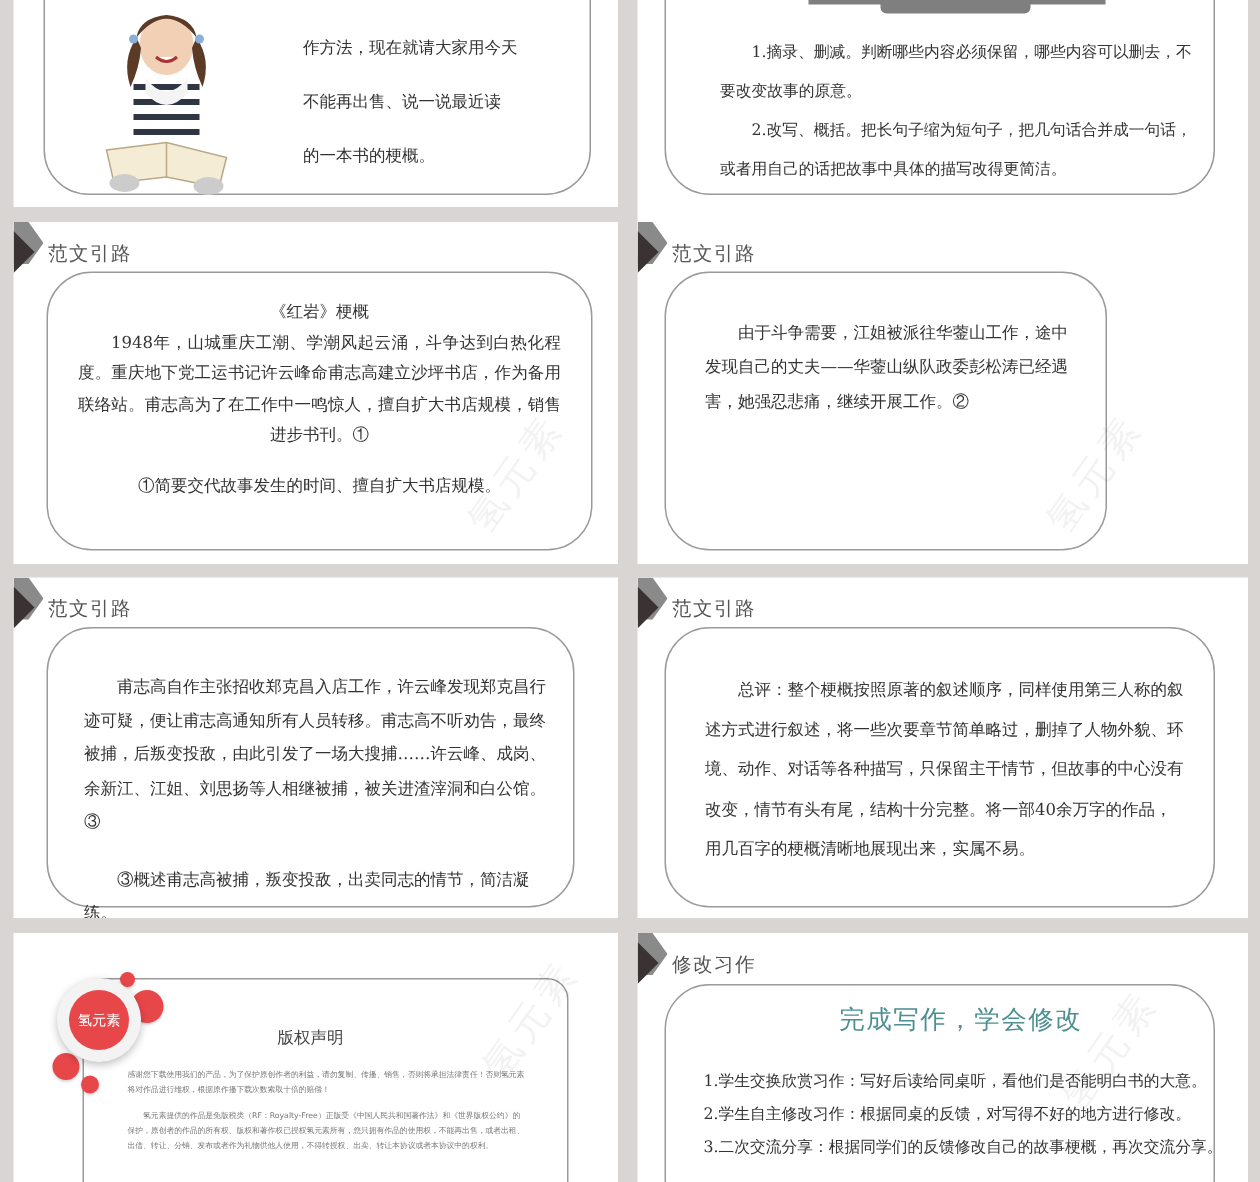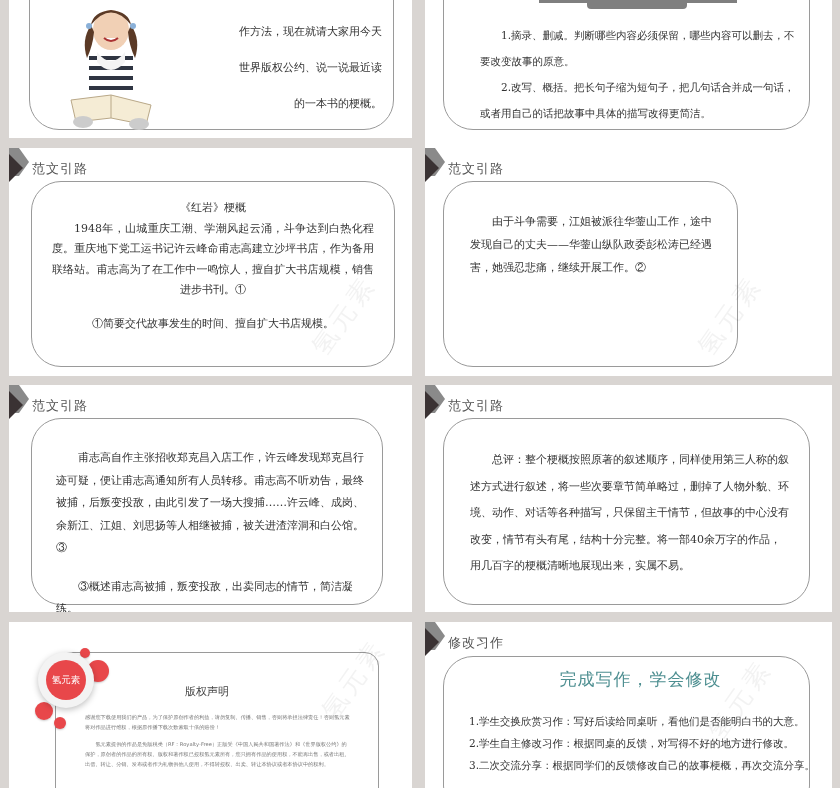--- a/index.html
+++ b/index.html
@@ -42,21 +42,21 @@
       font-size: 11px; line-height: 21px; color: #333;
     }
     .indent { text-indent: 2em; }
     .center { text-align: center; }
 
     
     .s1 .rbox { left: 20px; top: -40px; width: 365px; height: 170px; }
     .girl { position: absolute; left: 52px; top: 0; width: 100px; height: 130px; }
     .s1 .txt {
       position: absolute; left: 193px; top: 14px; width: 180px;
-      font-size: 11px; line-height: 36px; color: #333; text-align: right;
+      font-size: 11px; line-height: 36px; color: #333;
     }
 
     
     .s2 .rbox { left: 18px; top: -40px; width: 367px; height: 170px; }
     .s2 .tab1 { position: absolute; left: 114px; top: 0; width: 198px; height: 3px; background: #7f7f7f; }
     .s2 .tab2 { position: absolute; left: 162px; top: 0; width: 100px; height: 9px; background: #7f7f7f; border-radius: 0 0 4px 4px; }
     .s2 .txt { position: absolute; left: 55px; top: 22px; width: 320px; }
     .s2 .txt p { font-size: 10.5px; line-height: 26px; }
 
     
@@ -138,21 +138,21 @@
         <rect x="28" y="86" width="44" height="4"></rect>
       </g>
     <path d="M36 52 Q50 70 64 52 L64 62 Q50 78 36 62Z" fill="#f4f4f4"></path>
     <path d="M10 100 L50 95 L90 105 L85 125 L50 118 L15 122Z" fill="#f5ecd5" stroke="#b9a888" stroke-width="1"></path>
     <line x1="50" y1="95" x2="50" y2="118" stroke="#b9a888"></line>
     <ellipse cx="22" cy="122" rx="10" ry="6" fill="#ccc"></ellipse>
     <ellipse cx="78" cy="124" rx="10" ry="6" fill="#ccc"></ellipse>
   </svg>
   <div class="txt">
     <div>作方法，现在就请大家用今天</div>
-    <div>世界版权公约、说一说最近读</div>
+    <div>不能再出售、说一说最近读</div>
     <div>的一本书的梗概。</div>
   </div>
 </div>
 
 <div class="slide s2">
   <div class="rbox"></div>
   <div class="tab1"></div>
   <div class="tab2"></div>
   <div class="txt">
     <p class="indent">1.摘录、删减。判断哪些内容必须保留，哪些内容可以删去，不要改变故事的原意。</p>

